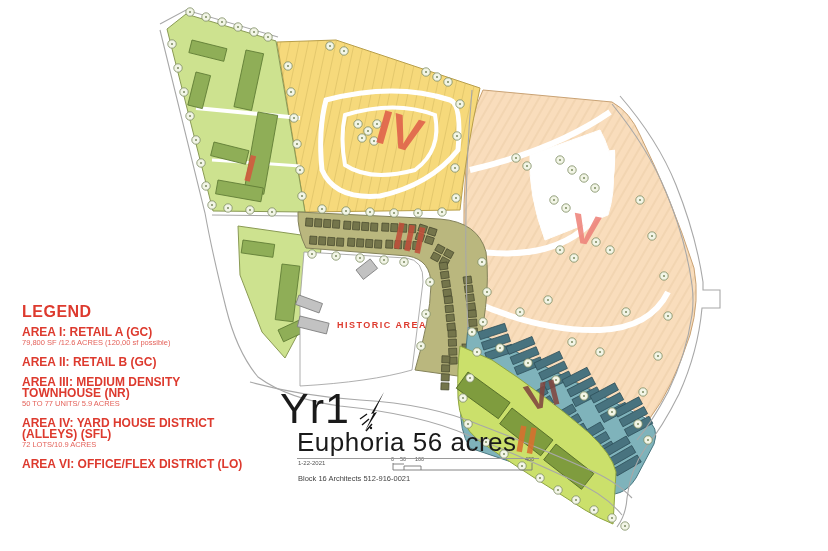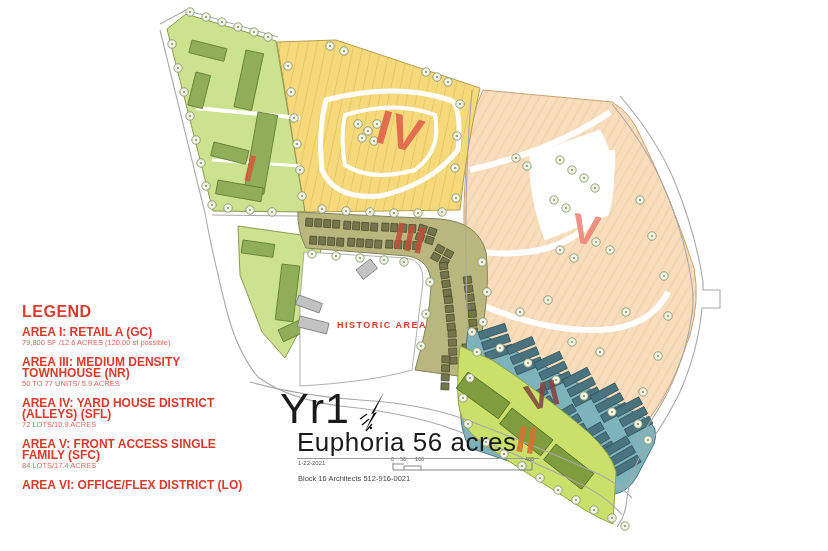--- a/index.html
+++ b/index.html
@@ -285,32 +285,29 @@
   </g>
 </svg>
 
 <div id="legend">
   <h2>LEGEND</h2>
   <div class="leg-item">
     <div class="leg-name">AREA I:  RETAIL A (GC)</div>
     <div class="leg-detail">79,800 SF /12.6 ACRES  (120,00 sf possible)</div>
   </div>
   <div class="leg-item">
+    <div class="leg-name">AREA II: RETAIL B (GC)</div>
   </div>
   <div class="leg-item">
     <div class="leg-name">AREA III: MEDIUM DENSITY TOWNHOUSE (NR)</div>
     <div class="leg-detail">50 TO 77 UNITS/ 5.9 ACRES</div>
   </div>
   <div class="leg-item">
     <div class="leg-name">AREA IV: YARD HOUSE DISTRICT (ALLEYS) (SFL)</div>
     <div class="leg-detail">72 LOTS/10.9 ACRES</div>
-  </div>
-  <div class="leg-item">
-    <div class="leg-name">AREA V: FRONT ACCESS SINGLE FAMILY (SFC)</div>
-    <div class="leg-detail">84 LOTS/17.4 ACRES</div>
   </div>
   <div class="leg-item">
     <div class="leg-name">AREA VI:  OFFICE/FLEX DISTRICT (LO)</div>
   </div>
 </div>
 
 <div id="titleblock">
   <div class="tb-phase">Yr1</div>
   <div class="tb-project">Euphoria 56 acres</div>
   <div class="tb-date">1-22-2021</div>

